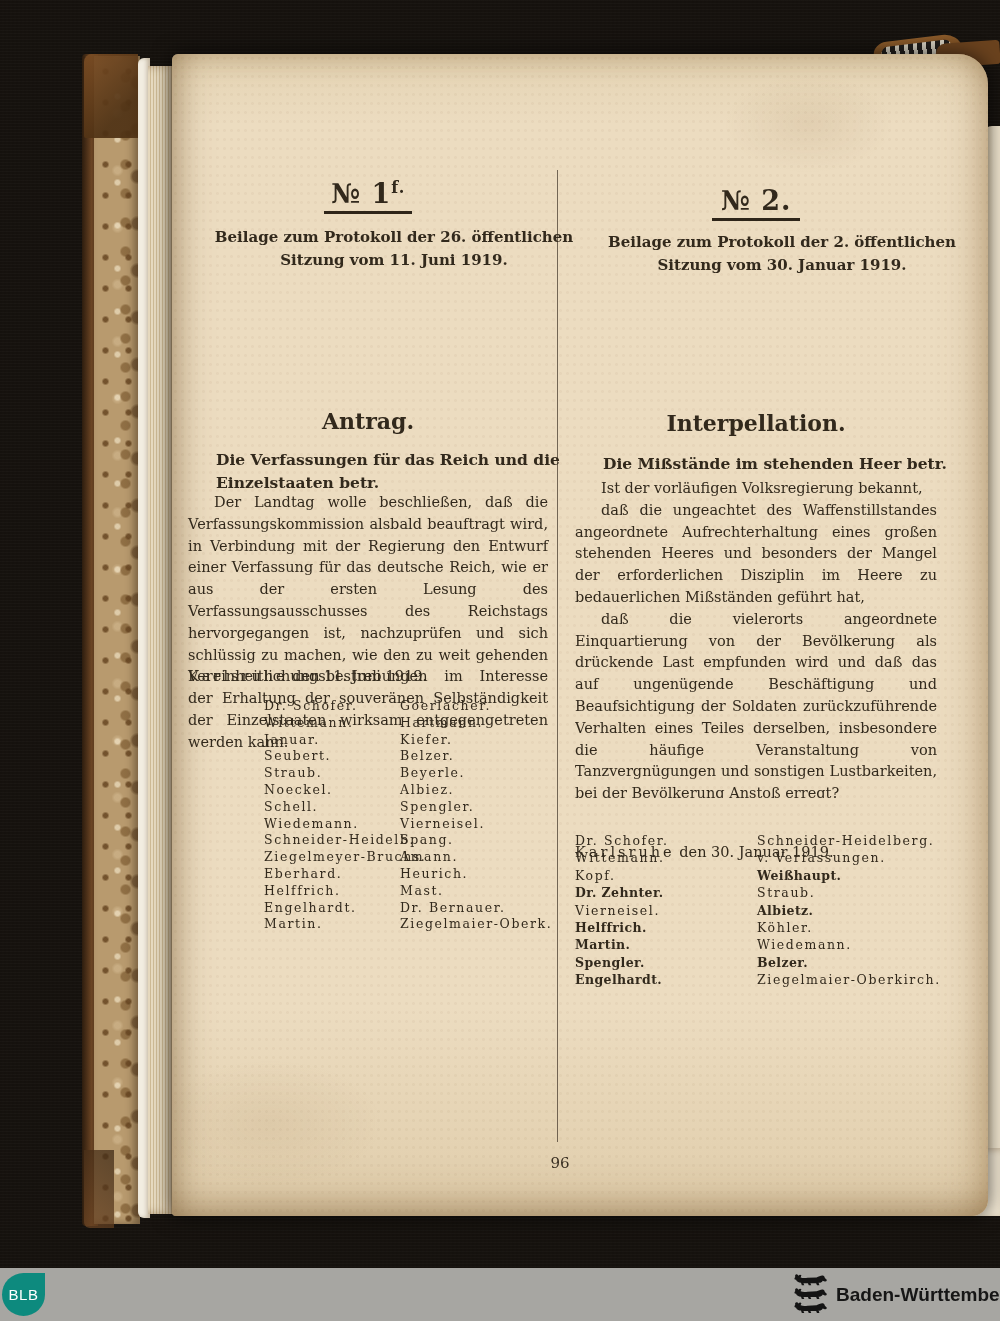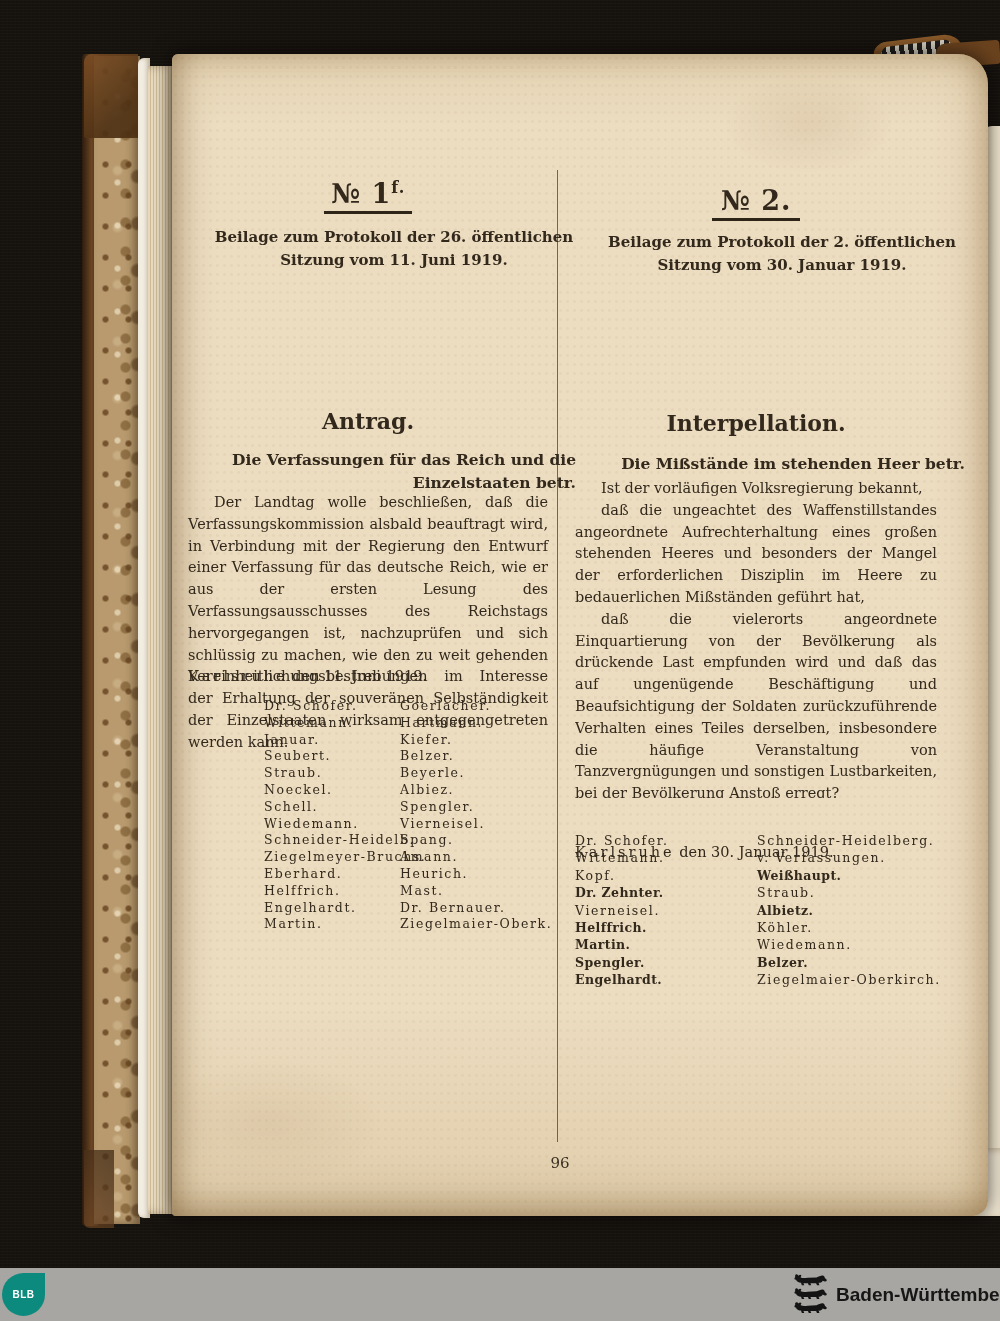--- a/index.html
+++ b/index.html
@@ -67,37 +67,37 @@
   .col-left{left:16px;top:0;width:360px;}
   .col-right{left:403px;top:0;width:362px;}
   .blk{position:absolute;left:0;width:100%;}
 
   .doc-no{font-size:27px;font-weight:bold;text-align:center;letter-spacing:1px;}
   .doc-no .rule{display:block;width:88px;margin:2px auto 0;border-bottom:3px solid #2e2519;}
   .doc-no sup{font-size:16px;}
   .subtitle{font-size:15px;text-align:center;line-height:23px;padding:0 26px;}
   .subtitle.bold{font-weight:bold;}
   .heading{font-size:22px;font-weight:bold;text-align:center;}
-  .subject{font-size:15.5px;font-weight:bold;text-align:right;line-height:23px;padding:0 28px;}
+  .subject{font-size:15.5px;font-weight:bold;text-align:left;line-height:23px;padding:0 28px;}
   .bodytext{font-size:14.5px;line-height:21.8px;text-align:justify;}
   .bodytext p{margin:0;text-indent:26px;}
   .dateline{font-size:14.5px;}
   .dateline .spaced{letter-spacing:3px;}
   .sigs{position:absolute;font-size:12.5px;letter-spacing:1.6px;}
   .sigs .sig{line-height:16.8px;white-space:nowrap;}
   .col-right .sigs .sig{line-height:17.4px;}
   .sigs .sig.bold{font-weight:bold;letter-spacing:.4px;}
   .pageno{font-size:15px;text-align:center;color:#3a3023;}
 
   
   .footer{left:0;top:1268px;width:1000px;height:53px;background:#a7a6a2;
     font-family:"Liberation Sans", sans-serif;}
   .blb-logo{left:2px;top:5px;width:43px;height:43px;background:#0d8a7e;
     border-radius:50% 0 50% 50%;display:flex;align-items:center;justify-content:center;cursor:pointer;}
-  .blb-logo span{color:#fff;font-weight:bold;font-size:10px;letter-spacing:.5px;}
+  .blb-logo span{color:#fff;font-weight:normal;font-size:15px;letter-spacing:.5px;}
   .blb-name{left:58px;top:8px;color:#232323;font-weight:bold;font-size:15px;
     line-height:19px;letter-spacing:.4px;cursor:pointer;}
   .bw-brand{left:792px;top:0;height:53px;display:flex;align-items:center;gap:8px;cursor:pointer;}
   .bw-crest{width:36px;height:48px;}
   .bw-text{color:#161616;font-size:19px;font-weight:600;white-space:nowrap;}
 </style>
 </head>
 <body>
 
 <div class="stage">

